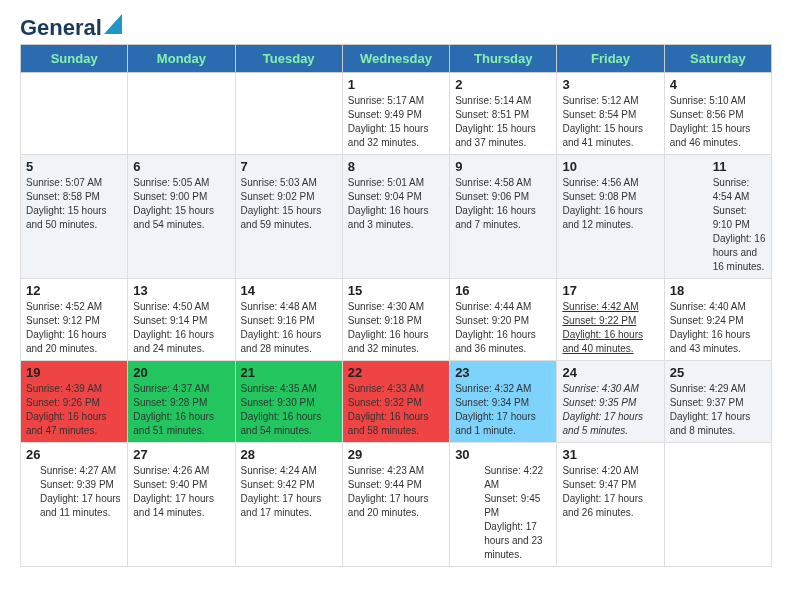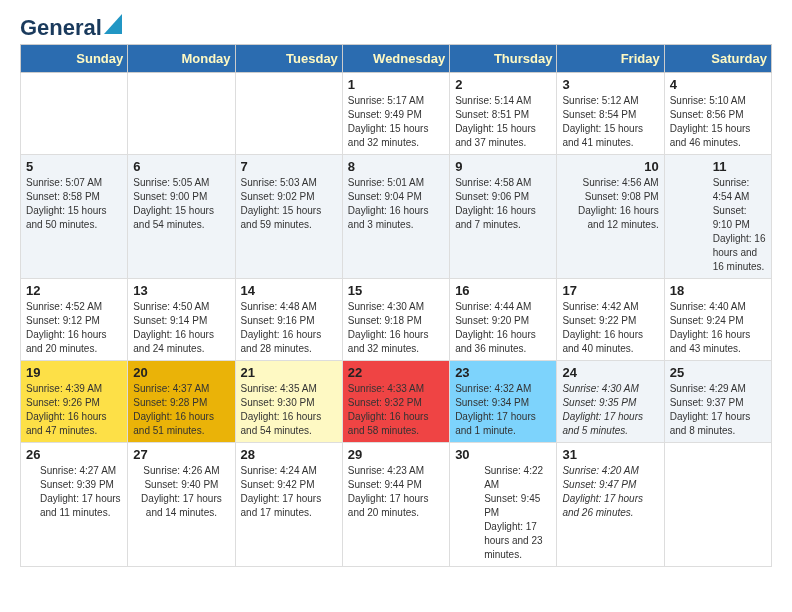--- a/index.html
+++ b/index.html
@@ -36,25 +36,25 @@
     }
     .calendar {
       width: 100%;
       border-collapse: collapse;
       padding: 0 10px;
       margin: 0 10px;
       width: calc(100% - 20px);
     }
     .calendar th {
       background-color: #2b6cb0;
-      color: #fef9c3;
+      color: #86efac;
       font-size: 13px;
       font-weight: bold;
       padding: 6px 4px;
-      text-align: right;
+      text-align: center;
       border: 1px solid #ccc;
     }
     .calendar td {
       vertical-align: top;
       border: 1px solid #ddd;
       padding: 4px 5px;
       font-size: 10.5px;
       color: #333;
       width: 14.28%;
       height: 80px;
@@ -169,21 +169,21 @@
             <div class="cell-text" style="white-space: pre-line;">Sunrise: 5:01 AM
 Sunset: 9:04 PM
 Daylight: 16 hours and 3 minutes.</div>
           </td>
           <td style="background-color: rgb(240, 244, 248);">
             <div class="day-num">9</div>
             <div class="cell-text" style="white-space: pre-line;">Sunrise: 4:58 AM
 Sunset: 9:06 PM
 Daylight: 16 hours and 7 minutes.</div>
           </td>
-          <td style="background-color: rgb(240, 244, 248); text-align: right;">
+          <td style="background-color: rgb(240, 244, 248);">
             <div class="day-num">10</div>
             <div class="cell-text" style="white-space: pre-line;">Sunrise: 4:56 AM
 Sunset: 9:08 PM
 Daylight: 16 hours and 12 minutes.</div>
           </td>
           <td style="background-color: rgb(240, 244, 248); padding-left: 48px;">
             <div class="day-num">11</div>
             <div class="cell-text" style="white-space: pre-line;">Sunrise: 4:54 AM
 Sunset: 9:10 PM
 Daylight: 16 hours and 16 minutes.</div>
@@ -215,45 +215,45 @@
 Daylight: 16 hours and 32 minutes.</div>
           </td>
           <td>
             <div class="day-num">16</div>
             <div class="cell-text" style="white-space: pre-line;">Sunrise: 4:44 AM
 Sunset: 9:20 PM
 Daylight: 16 hours and 36 minutes.</div>
           </td>
           <td>
             <div class="day-num">17</div>
-            <div class="cell-text" style="white-space: pre-line;">Sunrise: 4:42 AM
+            <div class="cell-text" style="white-space: pre-line; text-decoration: underline;">Sunrise: 4:42 AM
 Sunset: 9:22 PM
 Daylight: 16 hours and 40 minutes.</div>
           </td>
           <td>
             <div class="day-num">18</div>
             <div class="cell-text" style="white-space: pre-line;">Sunrise: 4:40 AM
 Sunset: 9:24 PM
 Daylight: 16 hours and 43 minutes.</div>
           </td>
         </tr>
         <tr>
-          <td style="background-color: #fde047;">
+          <td style="background-color: #ef4444;">
             <div class="day-num">19</div>
             <div class="cell-text" style="white-space: pre-line;">Sunrise: 4:39 AM
 Sunset: 9:26 PM
 Daylight: 16 hours and 47 minutes.</div>
           </td>
-          <td style="background-color: #eab308;">
+          <td style="background-color: #22c55e;">
             <div class="day-num">20</div>
             <div class="cell-text" style="white-space: pre-line;">Sunrise: 4:37 AM
 Sunset: 9:28 PM
 Daylight: 16 hours and 51 minutes.</div>
           </td>
-          <td style="background-color: #fef9c3;">
+          <td style="background-color: #22c55e;">
             <div class="day-num">21</div>
             <div class="cell-text" style="white-space: pre-line;">Sunrise: 4:35 AM
 Sunset: 9:30 PM
 Daylight: 16 hours and 54 minutes.</div>
           </td>
           <td style="background-color: #ef4444;">
             <div class="day-num">22</div>
             <div class="cell-text" style="white-space: pre-line;">Sunrise: 4:33 AM
 Sunset: 9:32 PM
 Daylight: 16 hours and 58 minutes.</div>
@@ -279,21 +279,21 @@
         </tr>
         <tr>
           <td>
             <div class="day-num">26</div>
             <div class="cell-text" style="white-space: pre-line; margin-left: 14px;">Sunrise: 4:27 AM
 Sunset: 9:39 PM
 Daylight: 17 hours and 11 minutes.</div>
           </td>
           <td>
             <div class="day-num">27</div>
-            <div class="cell-text" style="white-space: pre-line; text-align: center;">Sunrise: 4:26 AM
+            <div class="cell-text" style="white-space: pre-line;">Sunrise: 4:26 AM
 Sunset: 9:40 PM
 Daylight: 17 hours and 14 minutes.</div>
           </td>
           <td>
             <div class="day-num">28</div>
             <div class="cell-text" style="white-space: pre-line;">Sunrise: 4:24 AM
 Sunset: 9:42 PM
 Daylight: 17 hours and 17 minutes.</div>
           </td>
           <td>
@@ -303,21 +303,21 @@
 Daylight: 17 hours and 20 minutes.</div>
           </td>
           <td>
             <div class="day-num">30</div>
             <div class="cell-text" style="white-space: pre-line; margin-left: 29px;">Sunrise: 4:22 AM
 Sunset: 9:45 PM
 Daylight: 17 hours and 23 minutes.</div>
           </td>
           <td>
             <div class="day-num">31</div>
-            <div class="cell-text" style="white-space: pre-line; font-style: italic;">Sunrise: 4:20 AM
+            <div class="cell-text" style="white-space: pre-line;">Sunrise: 4:20 AM
 Sunset: 9:47 PM
 Daylight: 17 hours and 26 minutes.</div>
           </td>
           <td class="empty-cell"></td>
         </tr>
       </tbody>
   </table>
 </div>
 
 </body></html>

